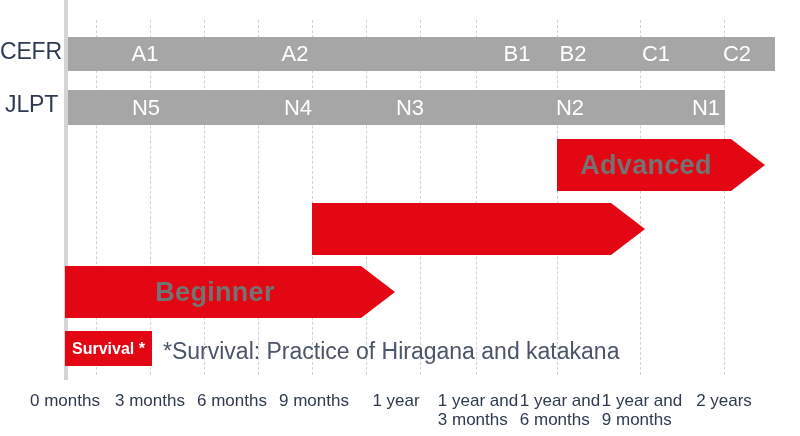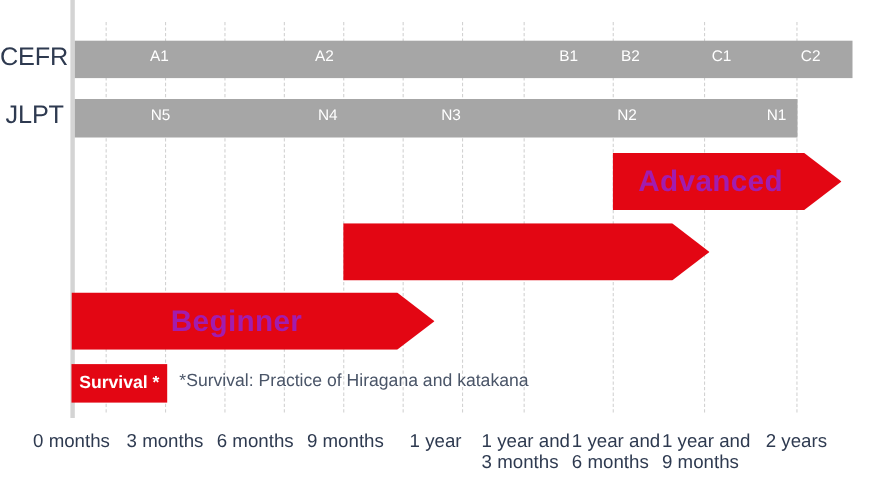--- a/index.html
+++ b/index.html
@@ -61,21 +61,21 @@
     top: 37px;
     height: 34px;
   }
   #bar-jlpt {
     top: 90px;
     height: 35px;
   }
   .scale-tick {
     position: absolute;
     color: #ffffff;
-    font-size: 14px;
+    font-size: 22px;
     font-weight: 400;
     transform: translateX(-50%);
     white-space: nowrap;
     line-height: 1;
   }
   #bar-cefr .scale-tick { top: 6px; }
   #bar-jlpt .scale-tick { top: 7px; }
 
   
   .arrow {
@@ -88,21 +88,21 @@
     position: absolute;
     left: 0;
     top: 0;
     width: 100%;
     height: 100%;
     display: block;
   }
   .arrow-label {
     position: relative;
     z-index: 2;
-    color: #a21caf;
+    color: #737373;
     font-weight: bold;
     font-size: 27px;
     letter-spacing: 0.3px;
     white-space: nowrap;
     padding-right: 30px;
   }
 
   
   #survival-badge {
     position: absolute;
@@ -119,21 +119,21 @@
     color: #ffffff;
     font-size: 16px;
     font-weight: bold;
     white-space: nowrap;
   }
   #survival-note {
     position: absolute;
     left: 163px;
     top: 338px;
     color: #4a5568;
-    font-size: 16px;
+    font-size: 23px;
     white-space: nowrap;
   }
 
   
   .axis-label {
     position: absolute;
     color: #2e3a50;
     font-size: 17px;
     transform: translateX(-50%);
     line-height: 1.12;

